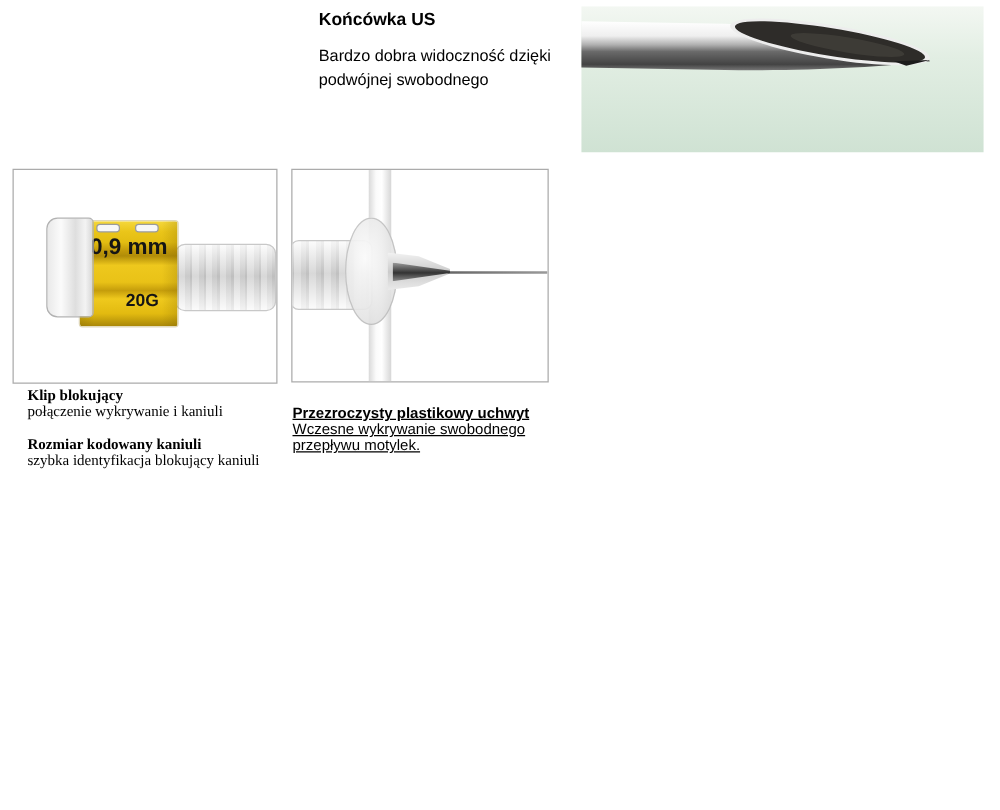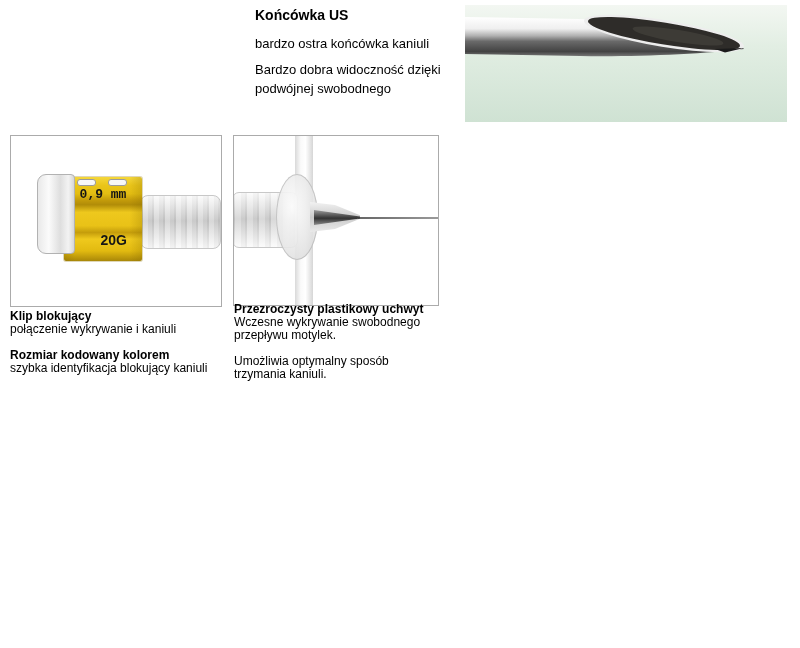--- a/index.html
+++ b/index.html
@@ -38,21 +38,21 @@
       linear-gradient(90deg, rgba(120,95,0,.22), rgba(255,255,255,0) 14%, rgba(255,255,255,0) 84%, rgba(120,95,0,.22)),
       linear-gradient(180deg,#f5d73b 0%,#eac519 10%,#e3bd12 20%,#c29a0a 28%,#b18c08 33%,
                       #eec81d 42%,#e9c217 58%,#c59d0b 66%,#efc91d 74%,#e2ba10 88%,#a98708 100%);
   }
   .label-slit {
     position:absolute; top:2px; width:17px; height:5px;
     background:#f7f7f7; border:1px solid #9b9b9b; border-radius:3px;
   }
   .slit-1 { left:13px; } .slit-2 { left:44px; }
   .size-text  { position:absolute; top:10px; left:0; right:0; text-align:center;
-                font-size:13px; font-weight:bold; color:#151515;font-family:Liberation Mono, monospace; }
+                font-size:18px; font-weight:bold; color:#151515; }
   .gauge-text { position:absolute; top:55px; left:0; right:15px; text-align:right;
                 font-size:14px; font-weight:bold; color:#151515; }
   .ribs-left {
     position:absolute; left:129px; top:59px; width:79px; height:52px; z-index:1;
     border:1px solid #c8c8c8; border-radius:8px;
     background:
       linear-gradient(180deg, rgba(255,255,255,.7), rgba(175,175,175,.4) 48%, rgba(255,255,255,.65)),
       repeating-linear-gradient(90deg,#c9c9c9 0 2px,#f3f3f3 2px 7px,#dcdcdc 7px 11px);
   }
 
@@ -84,34 +84,33 @@
     clip-path:polygon(0 0, 100% 44%, 100% 56%, 0 100%);
     background:linear-gradient(180deg,#9c9c9c,#333333 55%,#8a8a8a);
   }
   .needle-line {
     position:absolute; left:124px; top:81px; width:80px; height:2px; z-index:4;
     background:linear-gradient(90deg,#666666,#9a9a9a);
   }
 
   
   .caption { position:absolute; font-size:12px; line-height:13px; }
-  .caption-left  { left:10px;  top:310px; width:212px; }
-  .caption-right { left:234px; top:303px; width:210px; }
+  .caption-left  { left:22px;  top:310px; width:212px;font-family:Liberation Serif, serif; }
+  .caption-right { left:234px; top:324px; width:210px;text-decoration:underline; }
   .cap-group { margin:0 0 13px 0; }
   .cap-title { font-weight:bold; margin:0; }
   .cap-desc  { margin:0; }
 </style>
 </head>
 <body>
 
 <div class="page">
 
   <div class="header-block">
     <p class="header-title">Końcówka US</p>
-    <p class="header-sub">bardzo ostra końcówka kaniuli</p>
     <p class="header-desc">Bardzo dobra widoczność dzięki podwójnej swobodnego</p>
   </div>
 
   <div class="hero">
     <svg width="322" height="117" viewBox="0 0 322 117">
       <defs>
         <linearGradient id="gbg" x1="0" y1="0" x2="0" y2="1">
           <stop offset="0" stop-color="#f3f7f2"></stop>
           <stop offset="0.35" stop-color="#e2eee3"></stop>
           <stop offset="1" stop-color="#cfe2d3"></stop>
@@ -153,28 +152,27 @@
     <div class="hub-cone-metal"></div>
     <div class="needle-line"></div>
   </div>
 
   <div class="caption caption-left">
     <div class="cap-group">
       <p class="cap-title">Klip blokujący</p>
       <p class="cap-desc">połączenie wykrywanie i kaniuli</p>
     </div>
     <div class="cap-group">
-      <p class="cap-title">Rozmiar kodowany kolorem</p>
+      <p class="cap-title">Rozmiar kodowany kaniuli</p>
       <p class="cap-desc">szybka identyfikacja blokujący kaniuli</p>
     </div>
   </div>
 
   <div class="caption caption-right">
     <div class="cap-group">
       <p class="cap-title">Przezroczysty plastikowy uchwyt</p>
       <p class="cap-desc">Wczesne wykrywanie swobodnego przepływu motylek.</p>
     </div>
     <div class="cap-group">
-      <p class="cap-desc">Umożliwia optymalny sposób trzymania kaniuli.</p>
     </div>
   </div>
 
 </div>
 
 </body></html>

